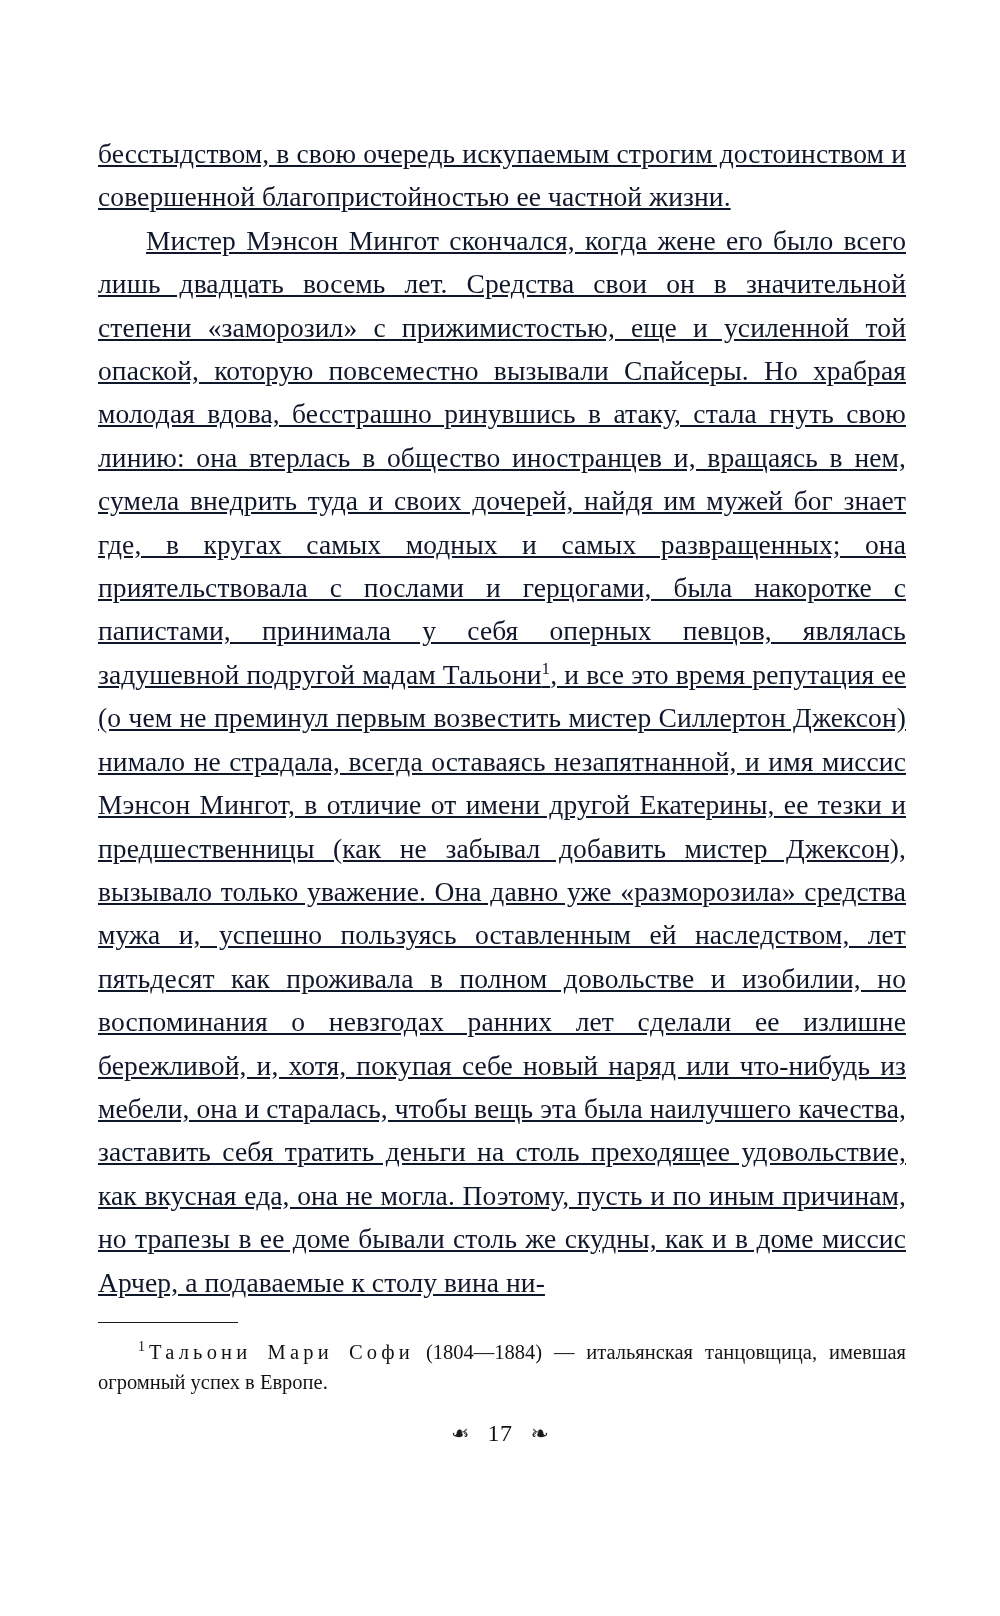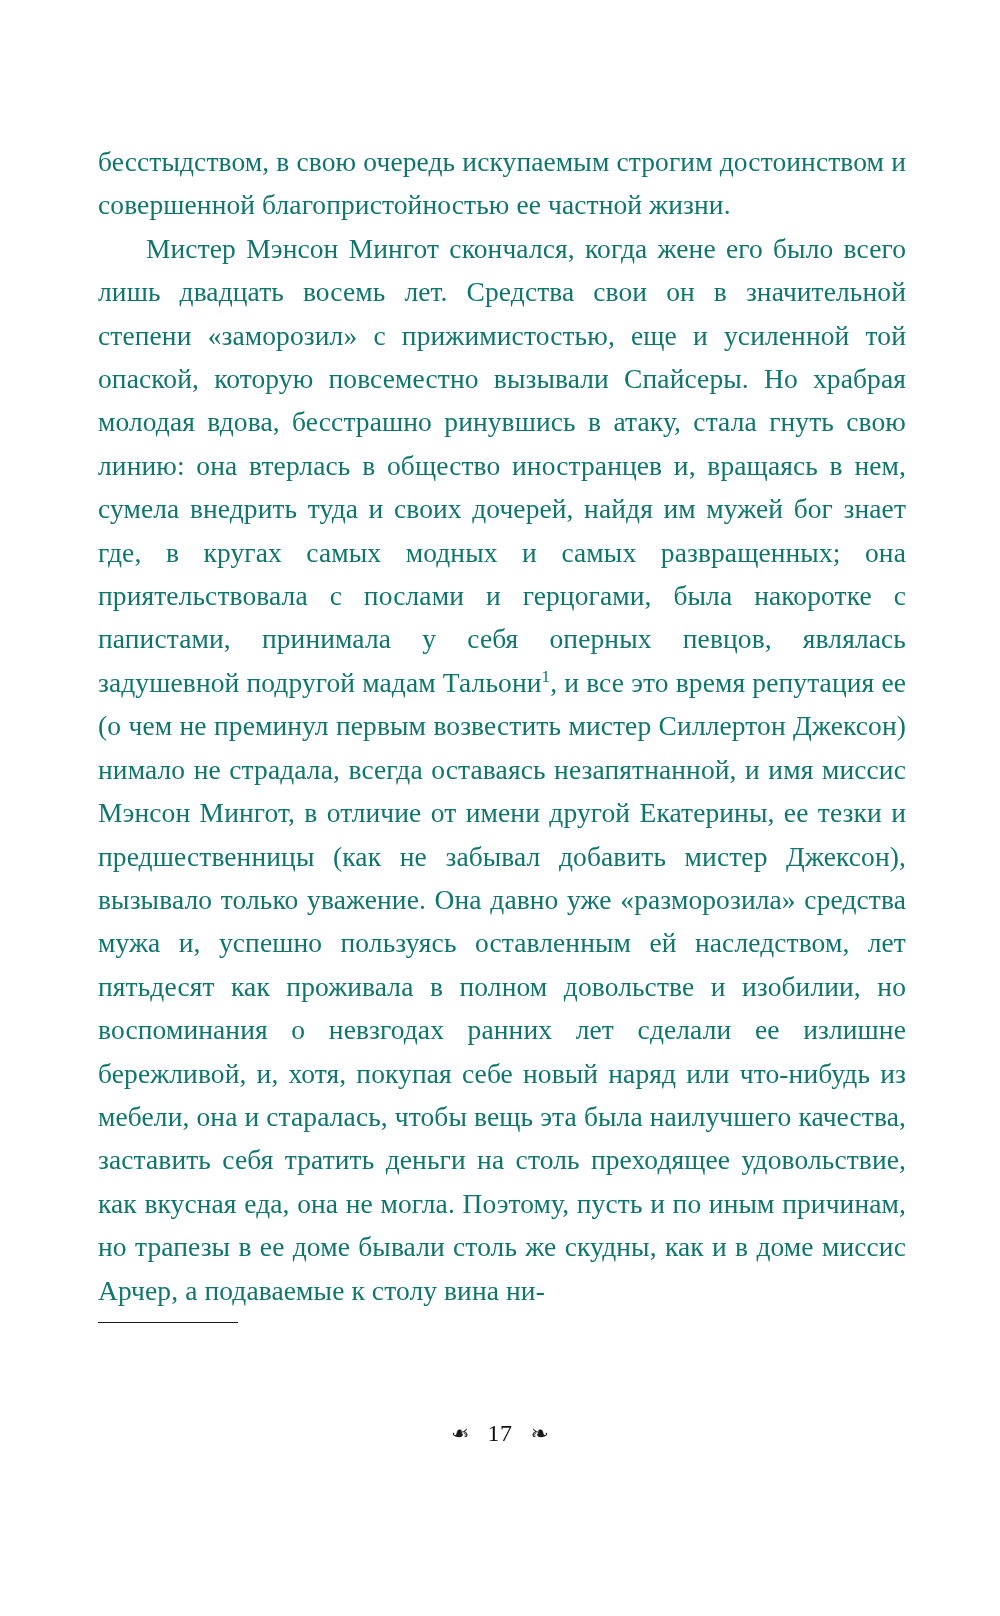--- a/index.html
+++ b/index.html
@@ -21,28 +21,29 @@
     left: 0;
     top: 0;
     width: 1000px;
     height: 1616px;
     box-sizing: border-box;
   }
 
   .body-text {
     position: absolute;
     left: 98px;
-    top: 140px;
+    top: 132px;
     width: 808px;
     font-size: 27.5px;
     line-height: 43.4px;
     text-align: justify;
     text-justify: inter-word;
-    color: #0f766e;
+    color: #0f172a;
     letter-spacing: 0.1px;
+    text-decoration: underline;
   }
 
   .body-text p {
     margin: 0;
   }
 
   .body-text p.indent {
     text-indent: 48px;
   }
 
@@ -118,20 +119,21 @@
 
 <div class="page">
 
   <div class="body-text">
     <p>бесстыдством, в свою очередь искупаемым строгим достоинством и совершенной благопристойностью ее частной жизни.</p>
     <p class="indent"><span>Мистер Мэнсон Мингот скончался, когда жене его было всего лишь двадцать восемь лет. Средства свои он в значительной степени «заморозил» с прижимистостью, еще и усиленной той опаской, которую повсеместно вызывали Спайсеры. Но храбрая молодая вдова, бесстрашно ринувшись в атаку, стала гнуть свою линию: она втерлась в общество иностранцев и, вращаясь в нем, сумела внедрить туда и своих дочерей, найдя им мужей бог знает где, в кругах самых модных и самых развращенных; она приятельствовала с послами и герцогами, была накоротке с папистами, принимала у себя оперных певцов, являлась задушевной подругой мадам Тальони</span><span class="fn-ref">1</span><span>, и все это время репутация ее (о чем не преминул первым возвестить мистер Силлертон Джексон) нимало не страдала, всегда оставаясь незапятнанной, и имя миссис Мэнсон Мингот, в отличие от имени другой Екатерины, ее тезки и предшественницы (как не забывал добавить мистер Джексон), вызывало только уважение. Она давно уже «разморозила» средства мужа и, успешно пользуясь оставленным ей наследством, лет пятьдесят как проживала в полном довольстве и изобилии, но воспоминания о невзгодах ранних лет сделали ее излишне бережливой, и, хотя, покупая себе новый наряд или что-нибудь из мебели, она и старалась, чтобы вещь эта была наилучшего качества, заставить себя тратить деньги на столь преходящее удовольствие, как вкусная еда, она не могла. Поэтому, пусть и по иным причинам, но трапезы в ее доме бывали столь же скудны, как и в доме миссис Арчер, а подаваемые к столу вина ни-</span></p>
   </div>
 
   <div class="footnote-area">
     <div class="footnote-rule"></div>
+    <div class="footnote-text"><span class="fn-indent"></span><span class="fn-marker">1</span><span class="spaced-name">Тальони Мари Софи</span><span> (1804—1884) — итальянская танцовщица, имевшая огромный успех в Европе.</span></div>
   </div>
 
   <div class="page-footer">
     <span class="orn left">❧</span>
     <span class="page-number">17</span>
     <span class="orn right">❧</span>
   </div>
 
 </div>
 

